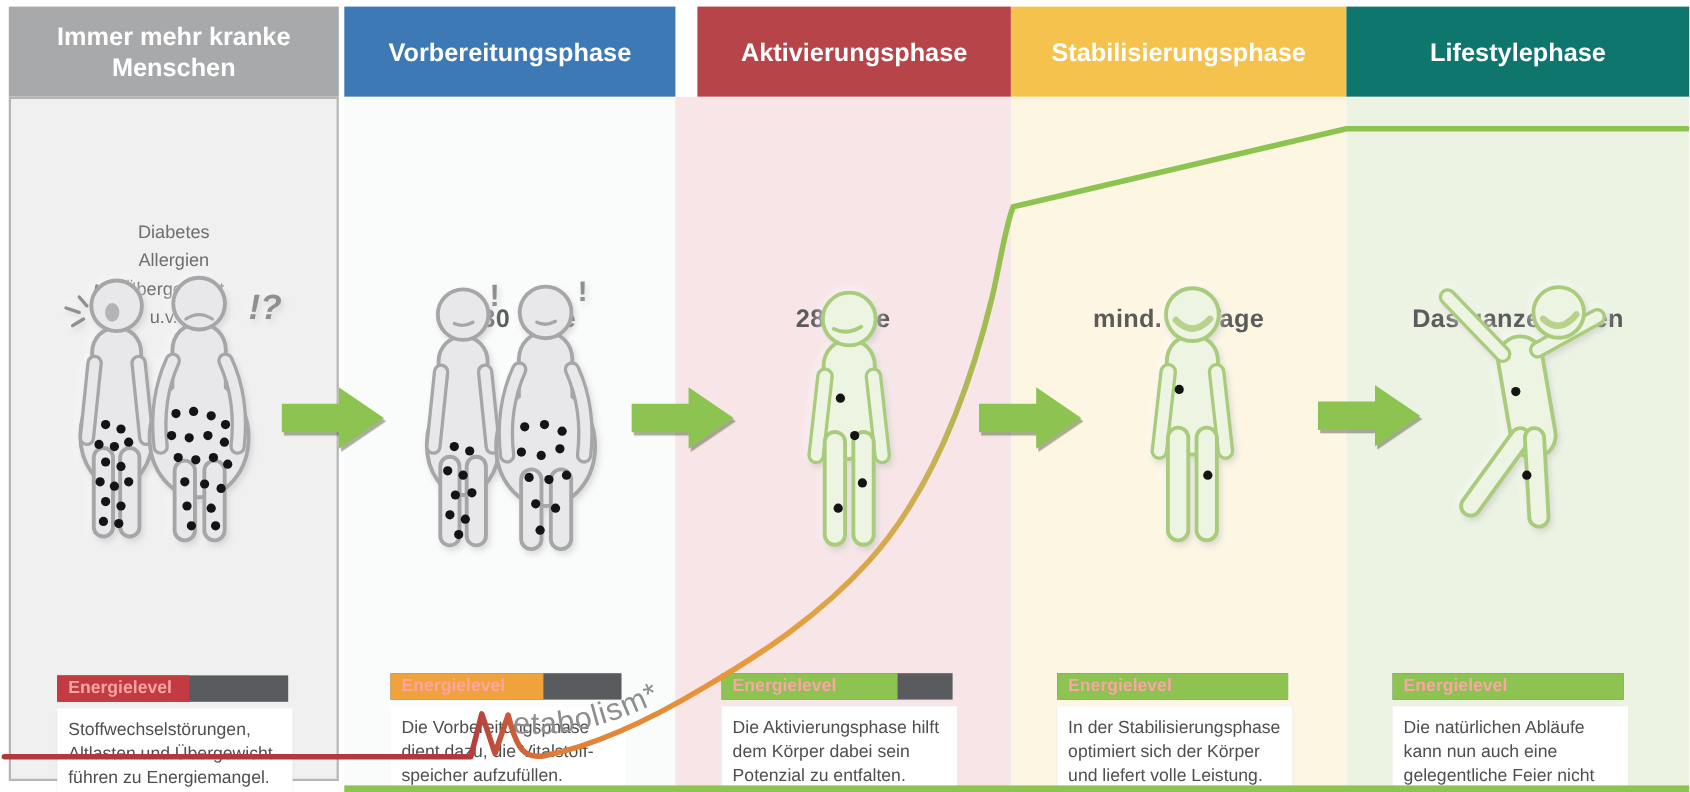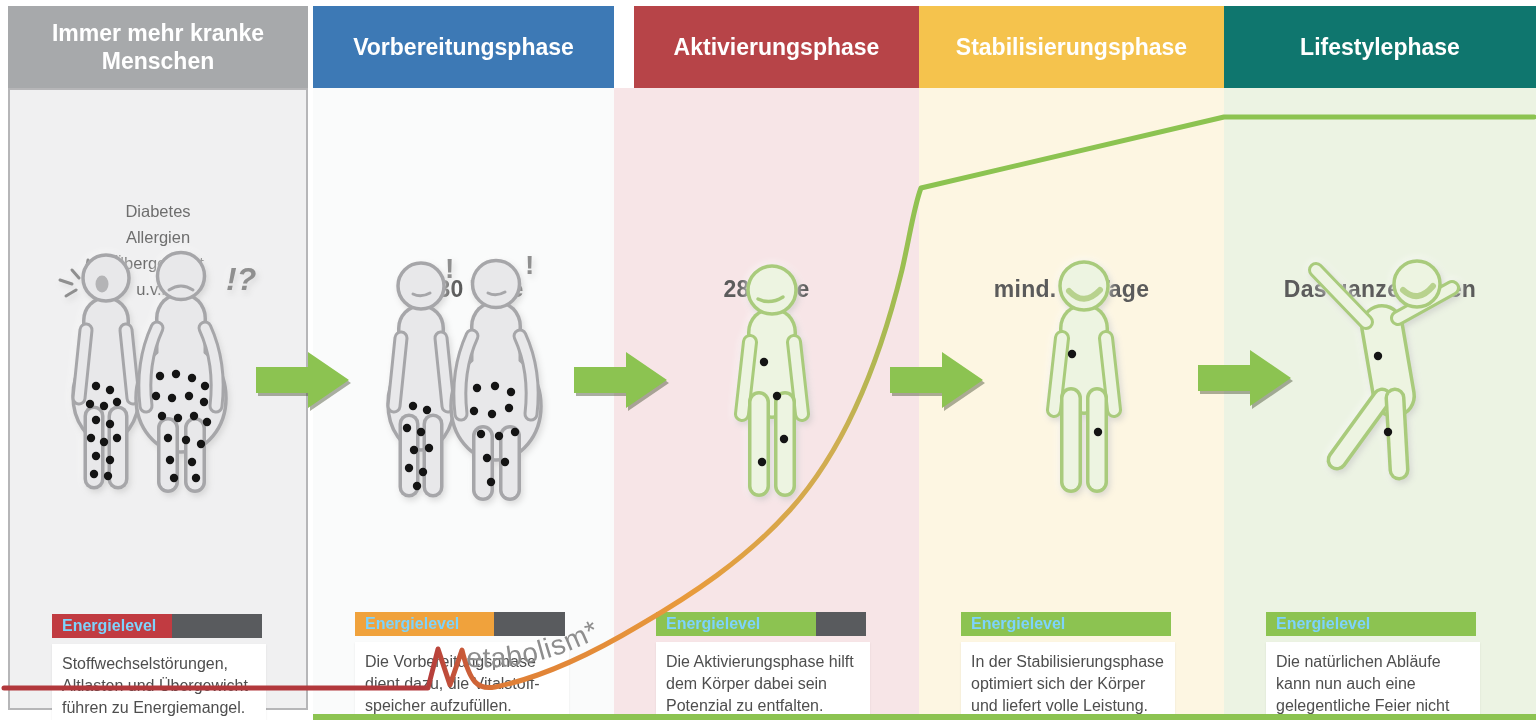--- a/index.html
+++ b/index.html
@@ -8,21 +8,21 @@
   .col{position:absolute;top:6px;bottom:0;}
   .hdr{position:absolute;left:0;right:0;top:0;height:82px;display:flex;align-items:center;justify-content:center;
        color:#ffffff;font-size:23px;font-weight:bold;text-align:center;line-height:1.22;padding:0 28px;box-sizing:border-box;}
   .body{position:absolute;left:0;right:0;top:82px;bottom:0;}
   .col1-body{bottom:10px;border:2px solid #b6b6b8;box-sizing:border-box;}
   .conditions{position:absolute;top:108px;left:0;right:0;text-align:center;color:#6e6e6e;font-size:16.5px;line-height:1.58;}
   .duration{position:absolute;top:188px;left:0;right:0;text-align:center;color:#5b5b5b;font-size:23px;font-weight:bold;letter-spacing:.3px;}
   .figure{position:absolute;filter:drop-shadow(2px 3px 3px rgba(0,0,0,0.14)) drop-shadow(0 0 5px rgba(255,255,255,0.95));}
   .ebar{position:absolute;top:524px;left:42px;width:210px;height:24px;background:#595b5e;}
   .efill{position:absolute;left:0;top:0;bottom:0;background:#8cc351;}
-  .elabel{position:absolute;left:10px;top:0;line-height:24px;color:#7dd3fc;font-size:16px;font-weight:bold;}
+  .elabel{position:absolute;left:10px;top:0;line-height:24px;color:#fca5a5;font-size:16px;font-weight:bold;}
   .desc{position:absolute;top:554px;left:42px;width:214px;background:#ffffff;color:#4e4e4e;
         font-size:16px;line-height:1.36;padding:9px 10px;box-sizing:border-box;box-shadow:0 1px 2px rgba(0,0,0,0.08);}
   .overlay{position:absolute;left:0;top:0;z-index:6;pointer-events:none;}
   .arrow{position:absolute;z-index:5;filter:drop-shadow(2px 3px 0 rgba(70,80,50,0.45));}
   .bottombar{position:absolute;left:313px;right:0;top:714px;height:6px;background:#8cc351;z-index:4;}
   
   .o-gray{stroke:#a6a6a9;fill:none;stroke-linecap:round;}
   .f-gray{stroke:#e8e8ea;fill:none;stroke-linecap:round;}
   .o-grn{stroke:#a9cb7c;fill:none;stroke-linecap:round;}
   .f-grn{stroke:#edf4e1;fill:none;stroke-linecap:round;}

